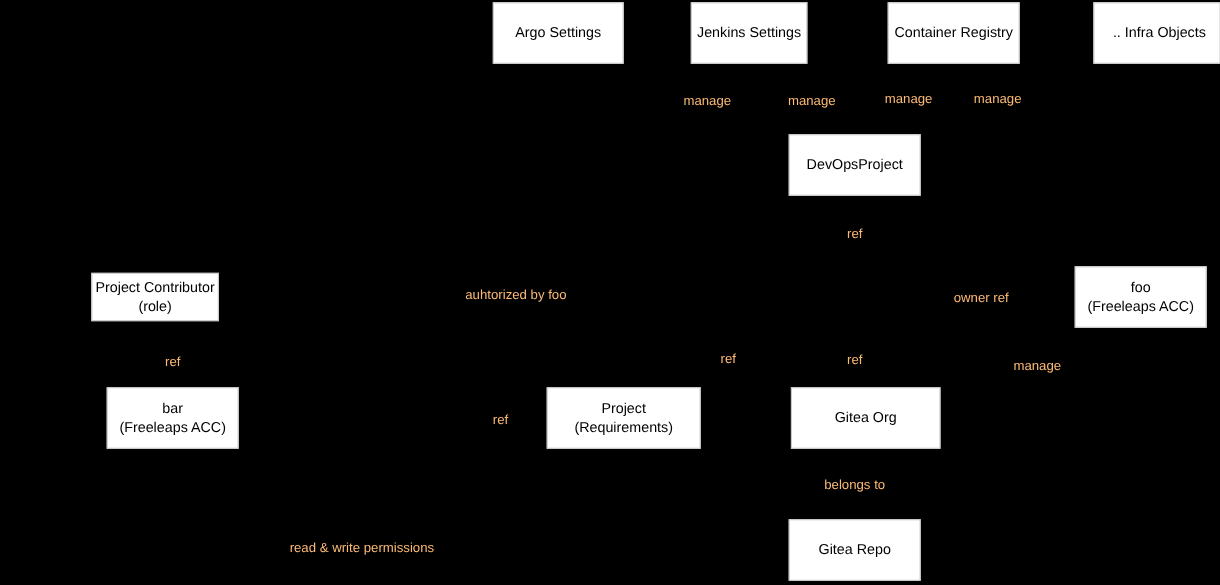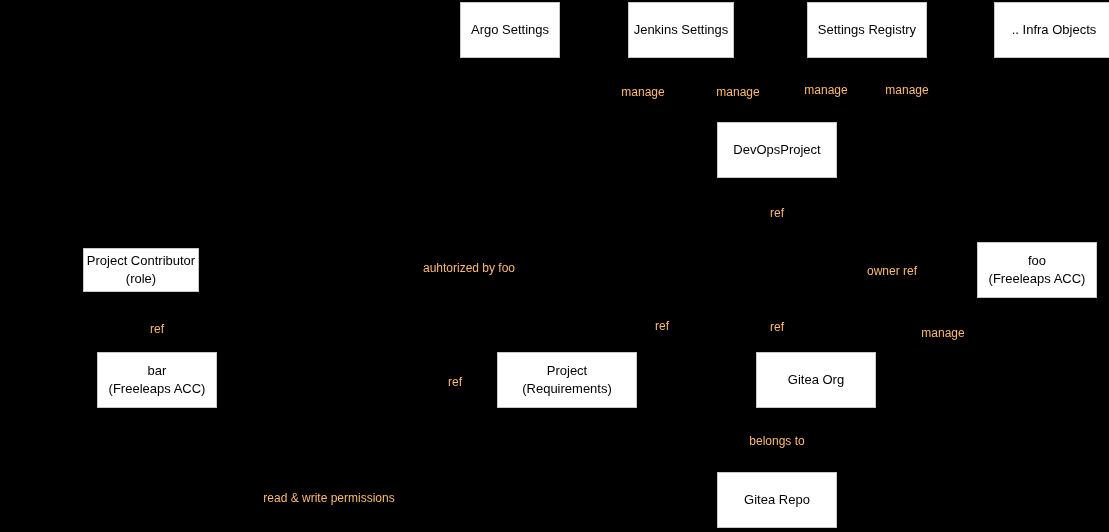--- a/index.html
+++ b/index.html
@@ -35,37 +35,37 @@
     line-height: 1.2;
     white-space: nowrap;
     padding: 0 2px;
   }
 </style>
 </head>
 <body>
 
 <div class="canvas">
 
-  <div class="node" style="left:460px; top:2px; width:100px; height:56px">Argo Settings</div>
+  <div class="node" style="left:448px; top:2px; width:119px; height:56px">Argo Settings</div>
   <div class="node" style="left:628px; top:2px; width:106px; height:56px">Jenkins Settings</div>
-  <div class="node" style="left:807px; top:2px; width:120px; height:56px">Settings Registry</div>
+  <div class="node" style="left:807px; top:2px; width:120px; height:56px">Container Registry</div>
   <div class="node" style="left:994px; top:2px; width:120px; height:56px">.. Infra Objects</div>
 
   <div class="node" style="left:717px; top:122px; width:120px; height:56px">DevOpsProject</div>
   <div class="node" style="left:977px; top:242px; width:120px; height:56px">foo
 (Freeleaps ACC)</div>
 
   <div class="node" style="left:83px; top:248px; width:116px; height:44px">Project Contributor
 (role)</div>
   <div class="node" style="left:97px; top:352px; width:120px; height:56px">bar
 (Freeleaps ACC)</div>
 
   <div class="node" style="left:497px; top:352px; width:140px; height:56px">Project
 (Requirements)</div>
-  <div class="node" style="left:756px; top:352px; width:120px; height:56px">Gitea Org</div>
+  <div class="node" style="left:719px; top:352px; width:136px; height:56px">Gitea Org</div>
   <div class="node" style="left:717px; top:472px; width:120px; height:56px">Gitea Repo</div>
 
   <div class="edge-label" style="left:643px; top:92px">manage</div>
   <div class="edge-label" style="left:738px; top:92px">manage</div>
   <div class="edge-label" style="left:826px; top:90px">manage</div>
   <div class="edge-label" style="left:907px; top:90px">manage</div>
 
   <div class="edge-label" style="left:777px; top:213px">ref</div>
 
   <div class="edge-label" style="left:469px; top:268px">auhtorized by foo</div>

